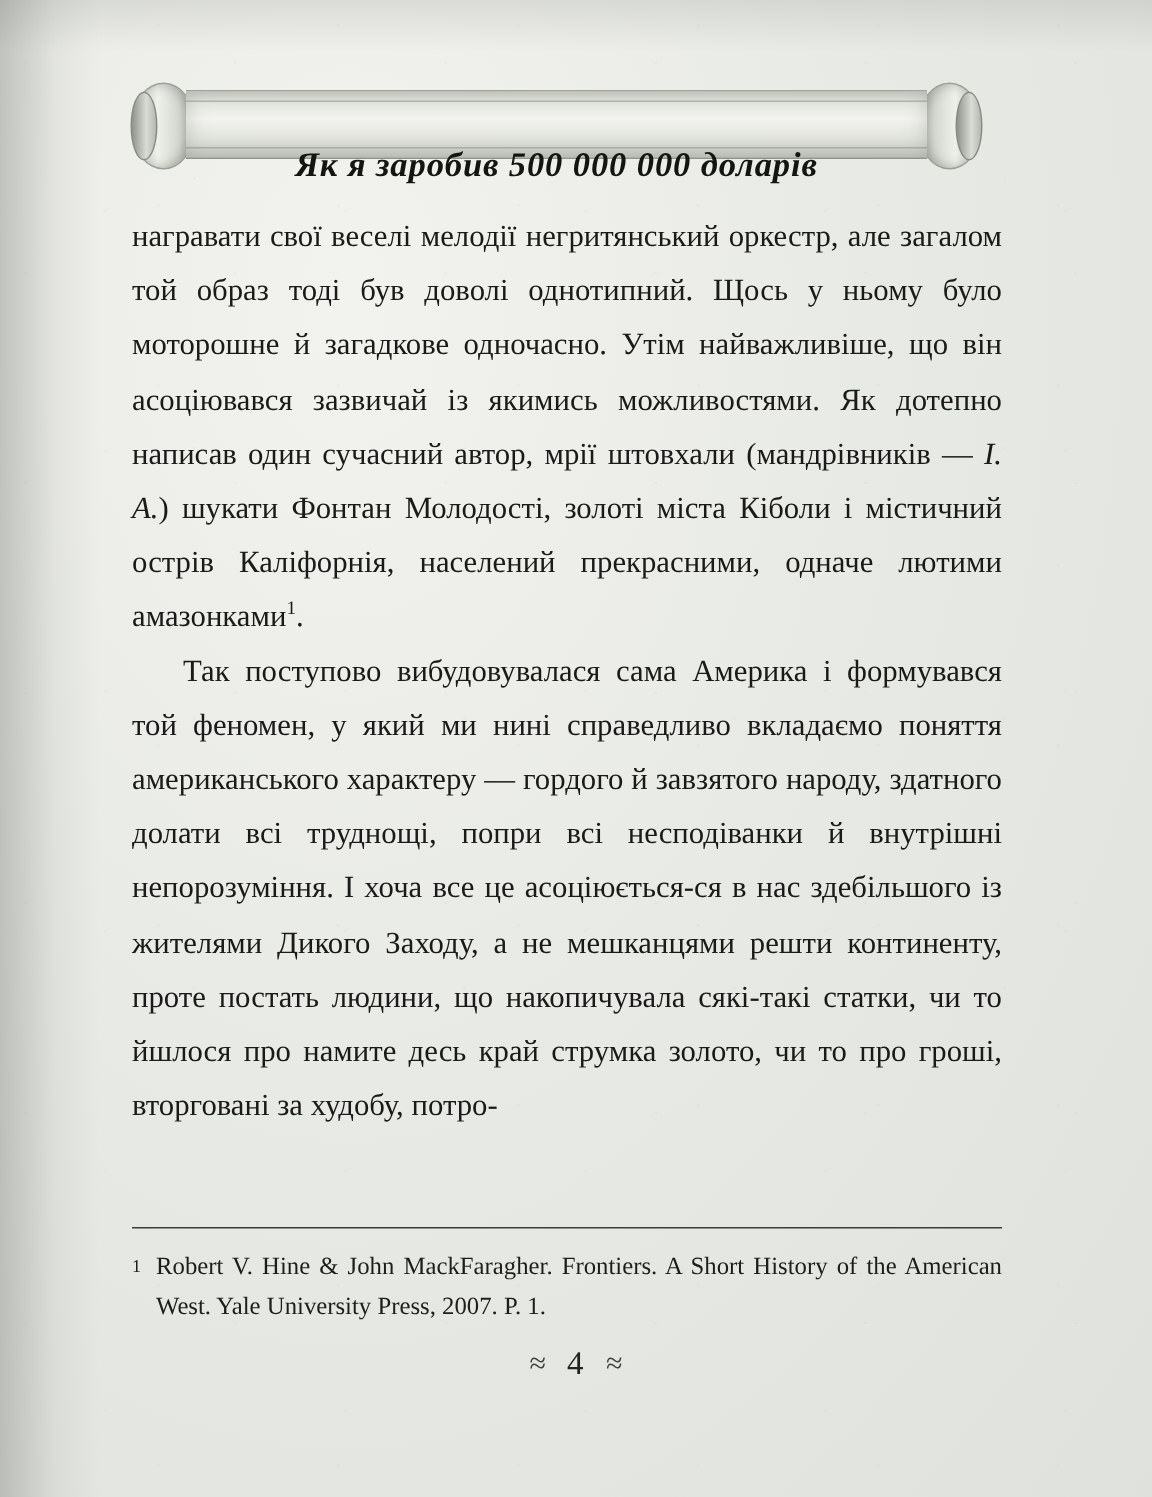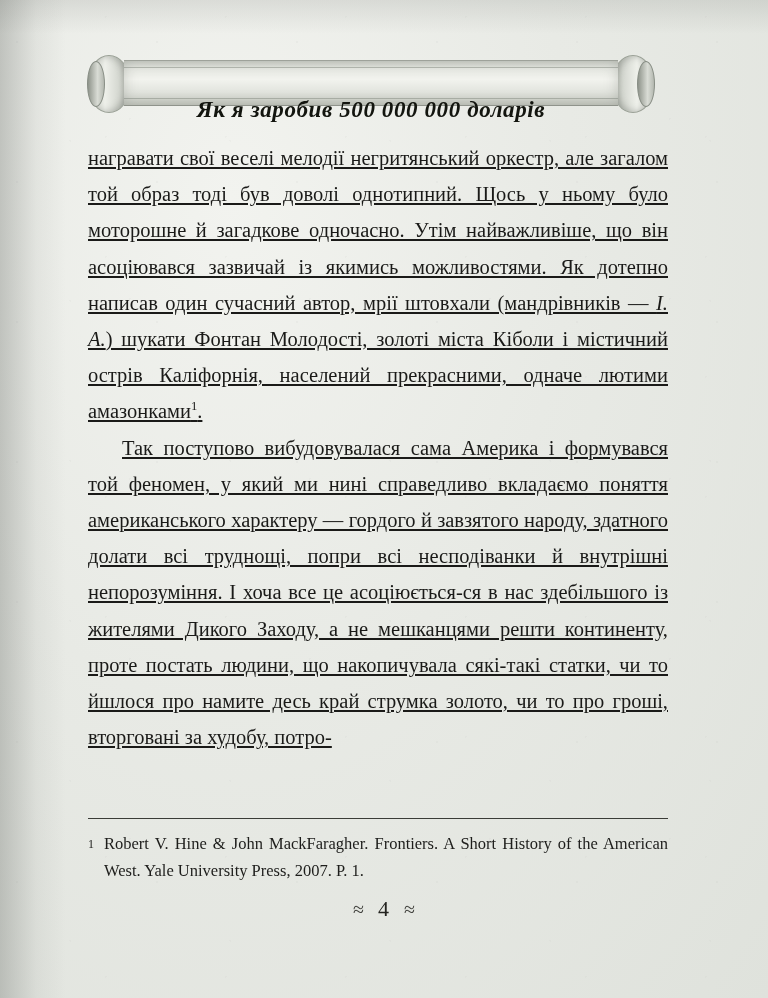--- a/index.html
+++ b/index.html
@@ -150,21 +150,20 @@
     font-size: 20.5px;
     line-height: 36.2px;
     text-align: justify;
     text-justify: inter-word;
     color: #1a1a18;
     -webkit-hyphens: manual;
     hyphens: manual;
   }
   .body-text p {
     margin: 0;
-    text-decoration: underline;
   }
   .body-text p.indent {
     text-indent: 34px;
   }
   .body-text sup {
     font-size: 0.62em;
     line-height: 0;
     vertical-align: super;
   }
   .body-text em {

